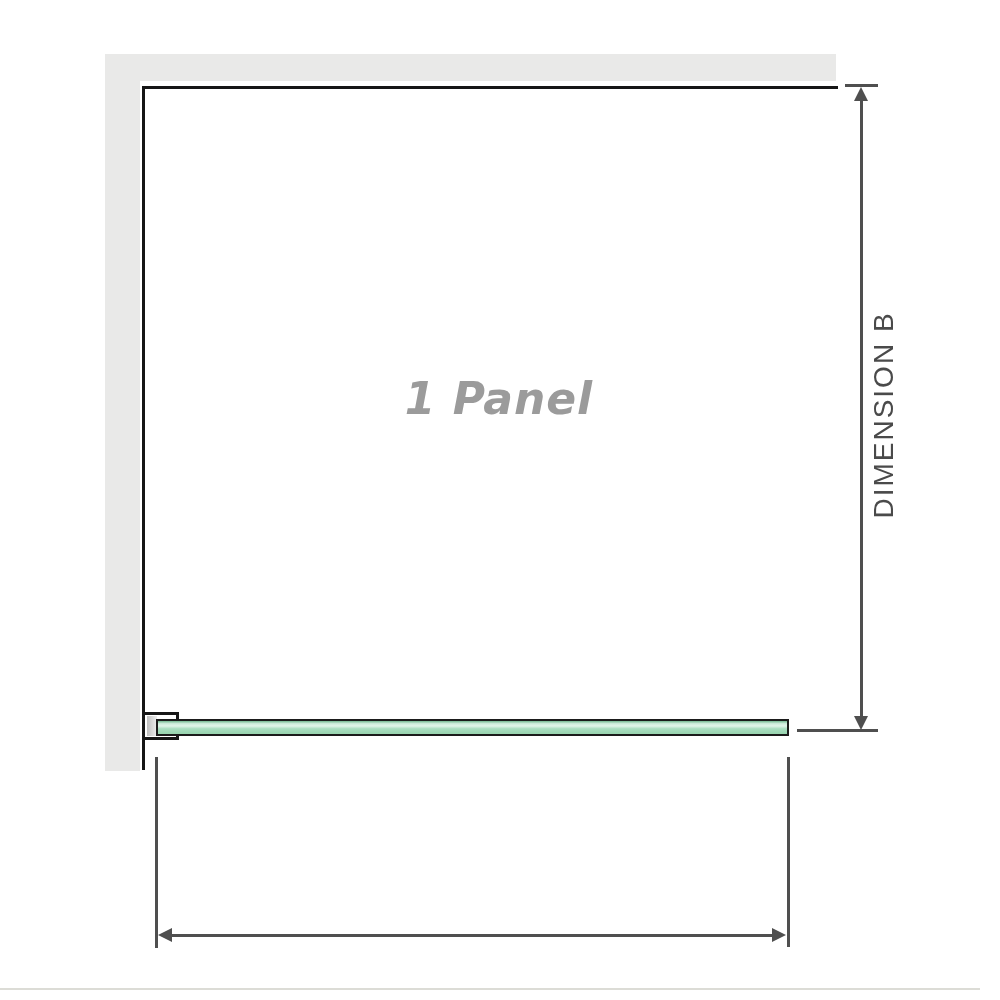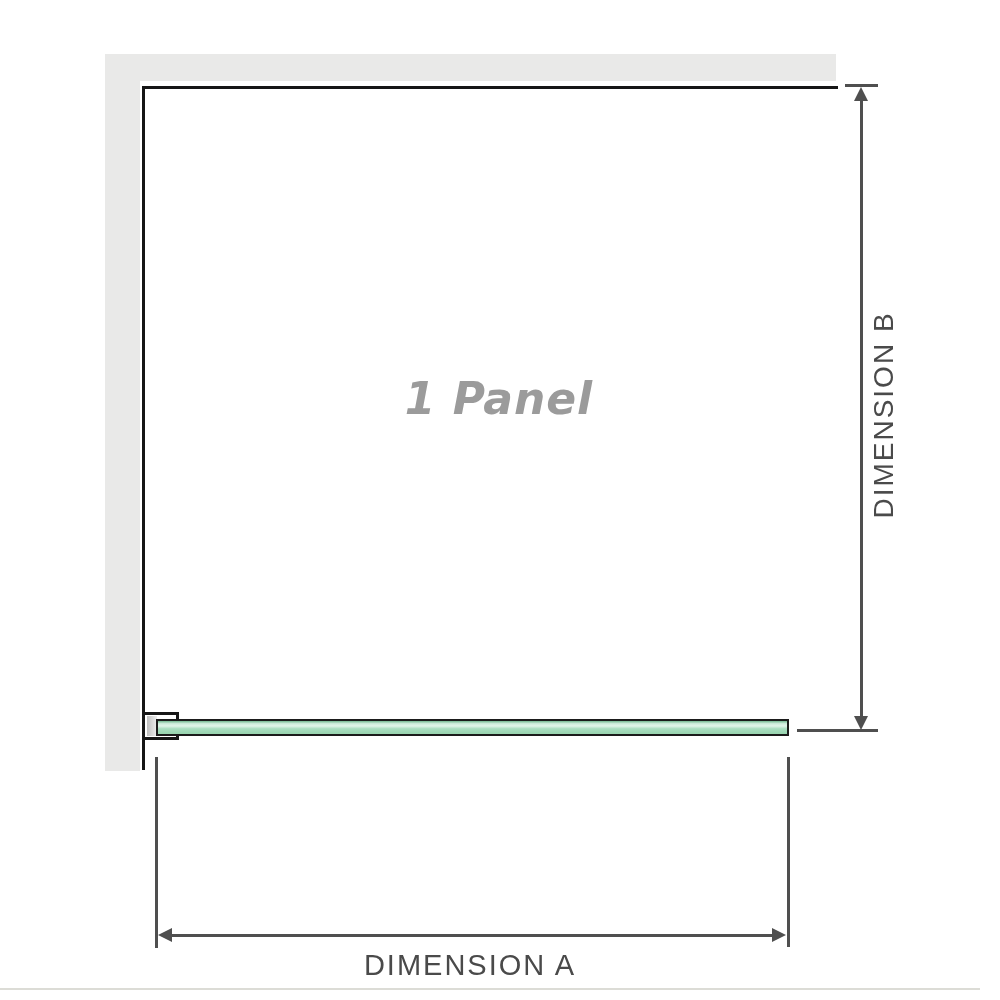--- a/index.html
+++ b/index.html
@@ -174,17 +174,16 @@
   <div class="abs dimb-line"></div>
   <div class="abs dimb-arrow-down"></div>
   <div class="abs dimb-cap-bottom"></div>
   <div class="abs dimb-label">DIMENSION B</div>
 
   <div class="abs dima-ext-left"></div>
   <div class="abs dima-ext-right"></div>
   <div class="abs dima-arrow-left"></div>
   <div class="abs dima-line"></div>
   <div class="abs dima-arrow-right"></div>
-  <div class="abs dima-label">DIMENSION A</div>
 
   <div class="abs footer-divider"></div>
 
 </div>
 
 </body></html>

